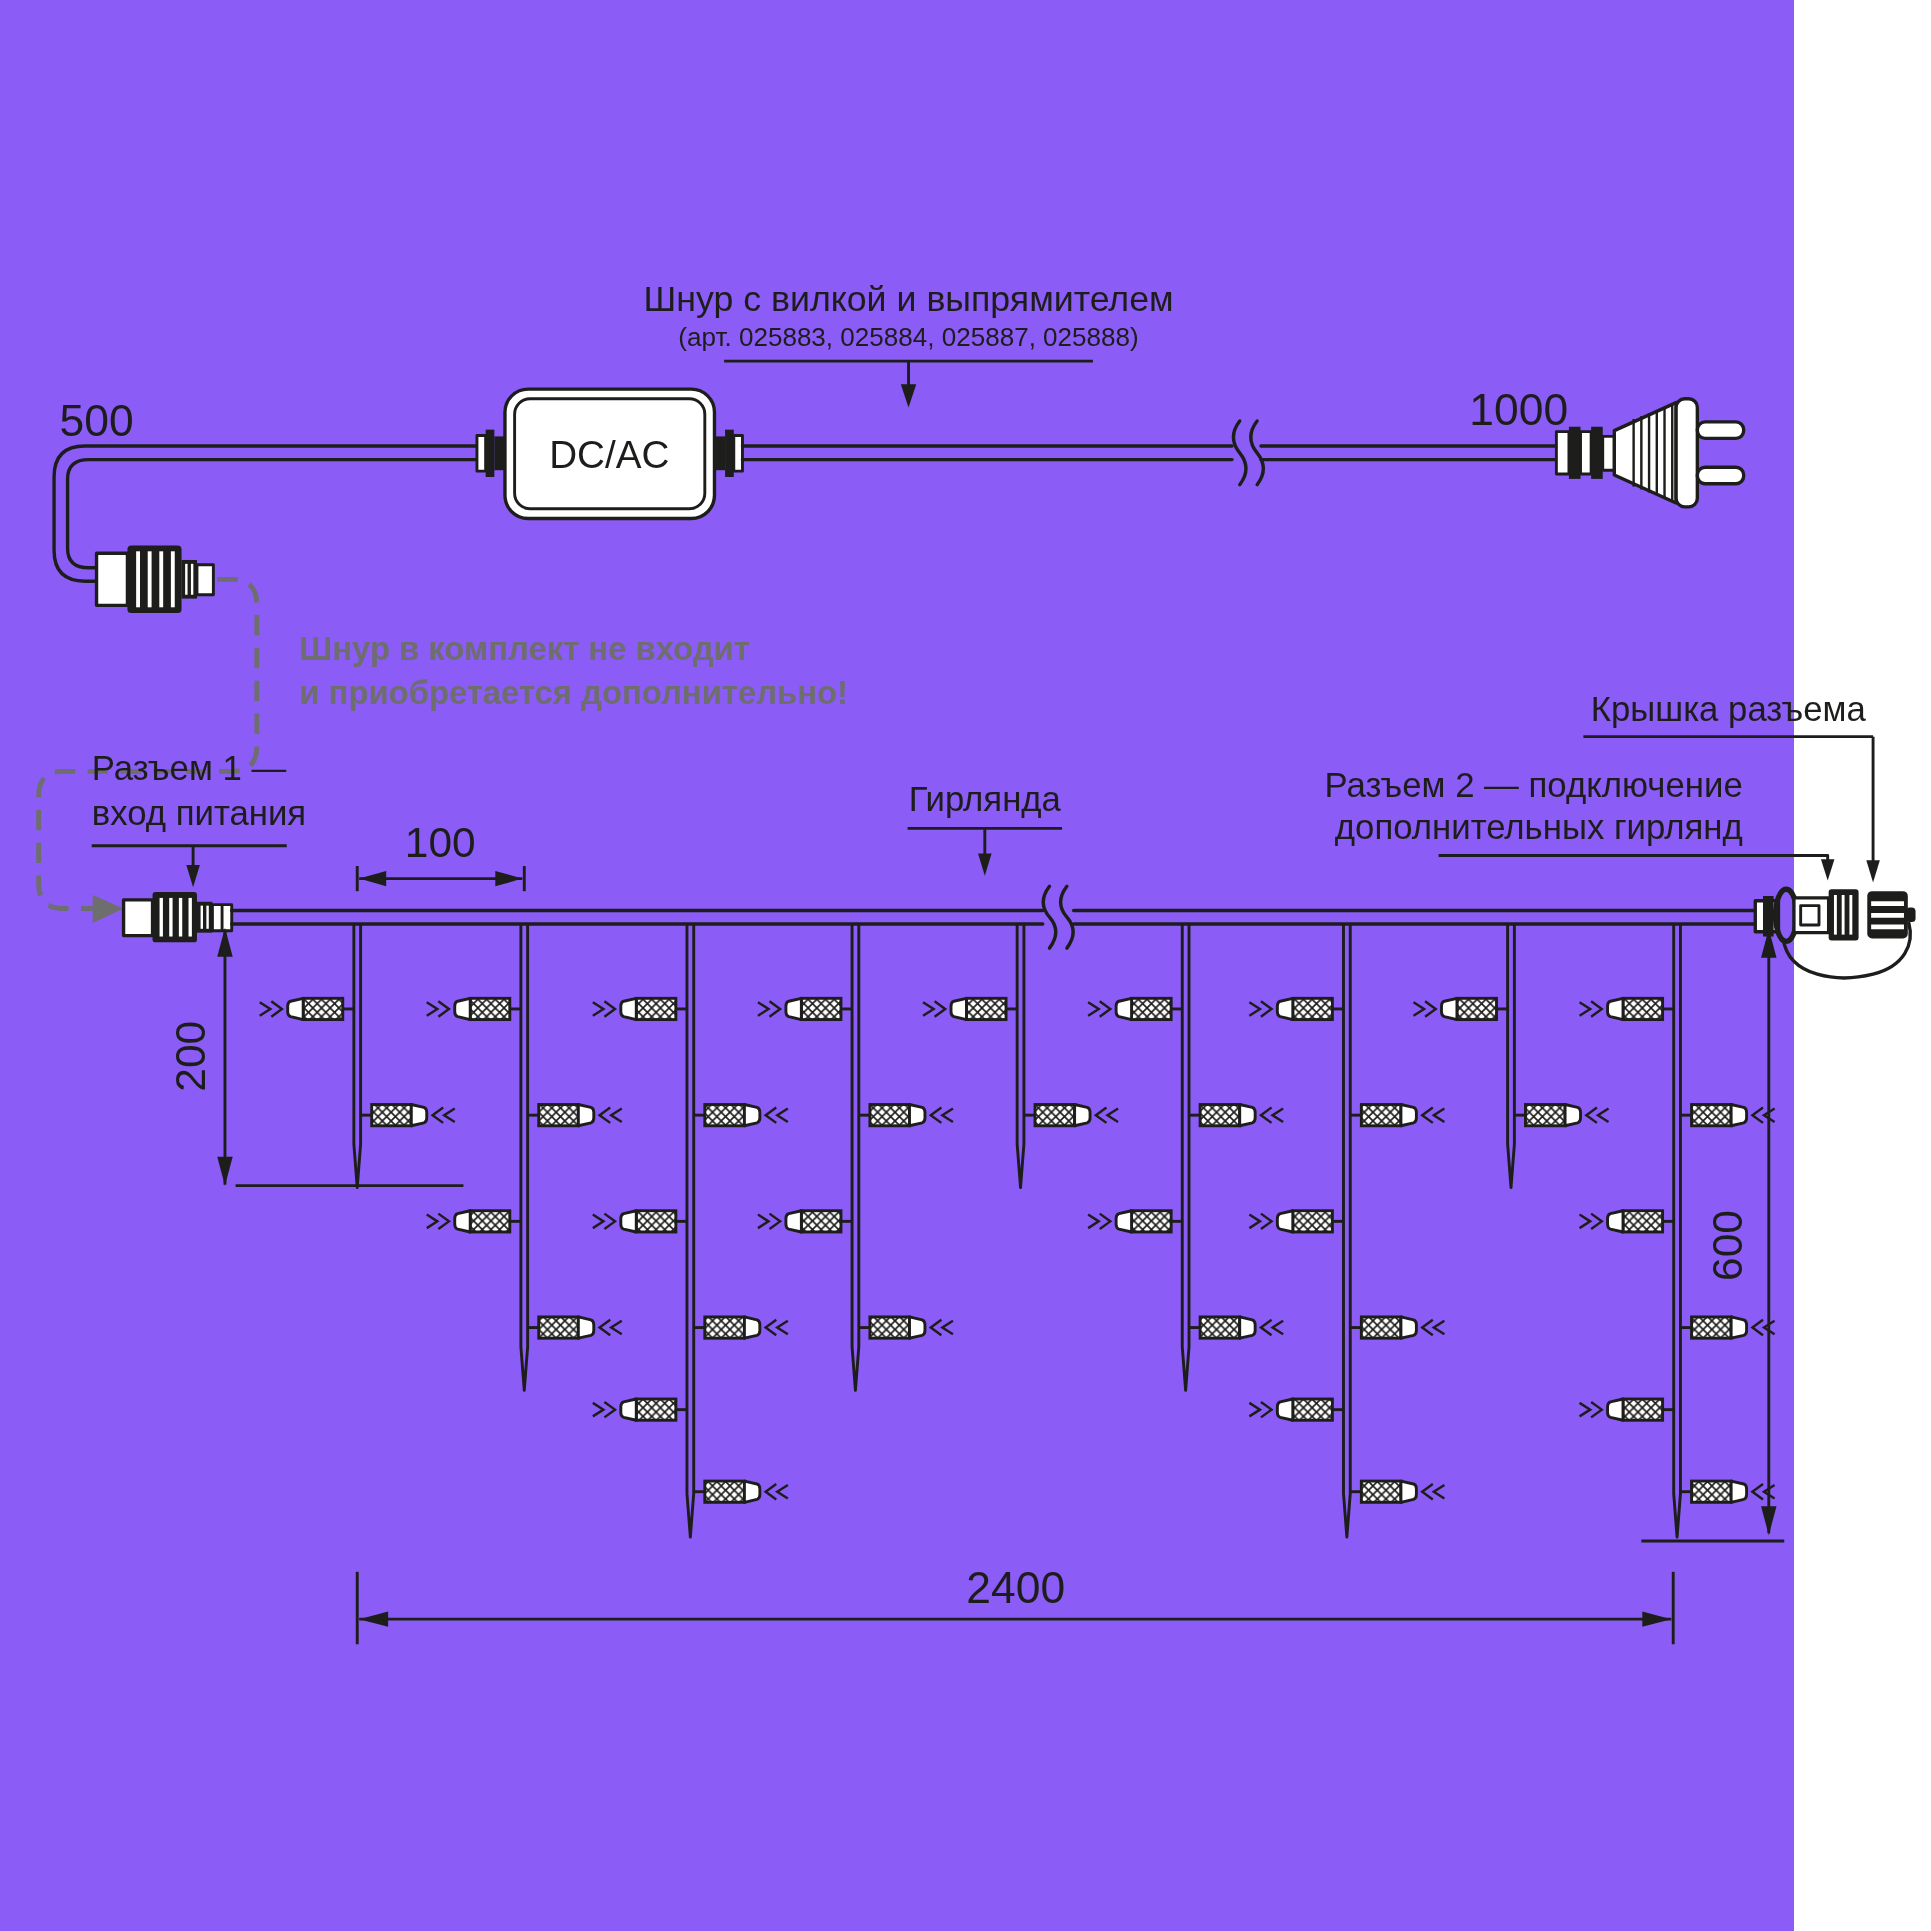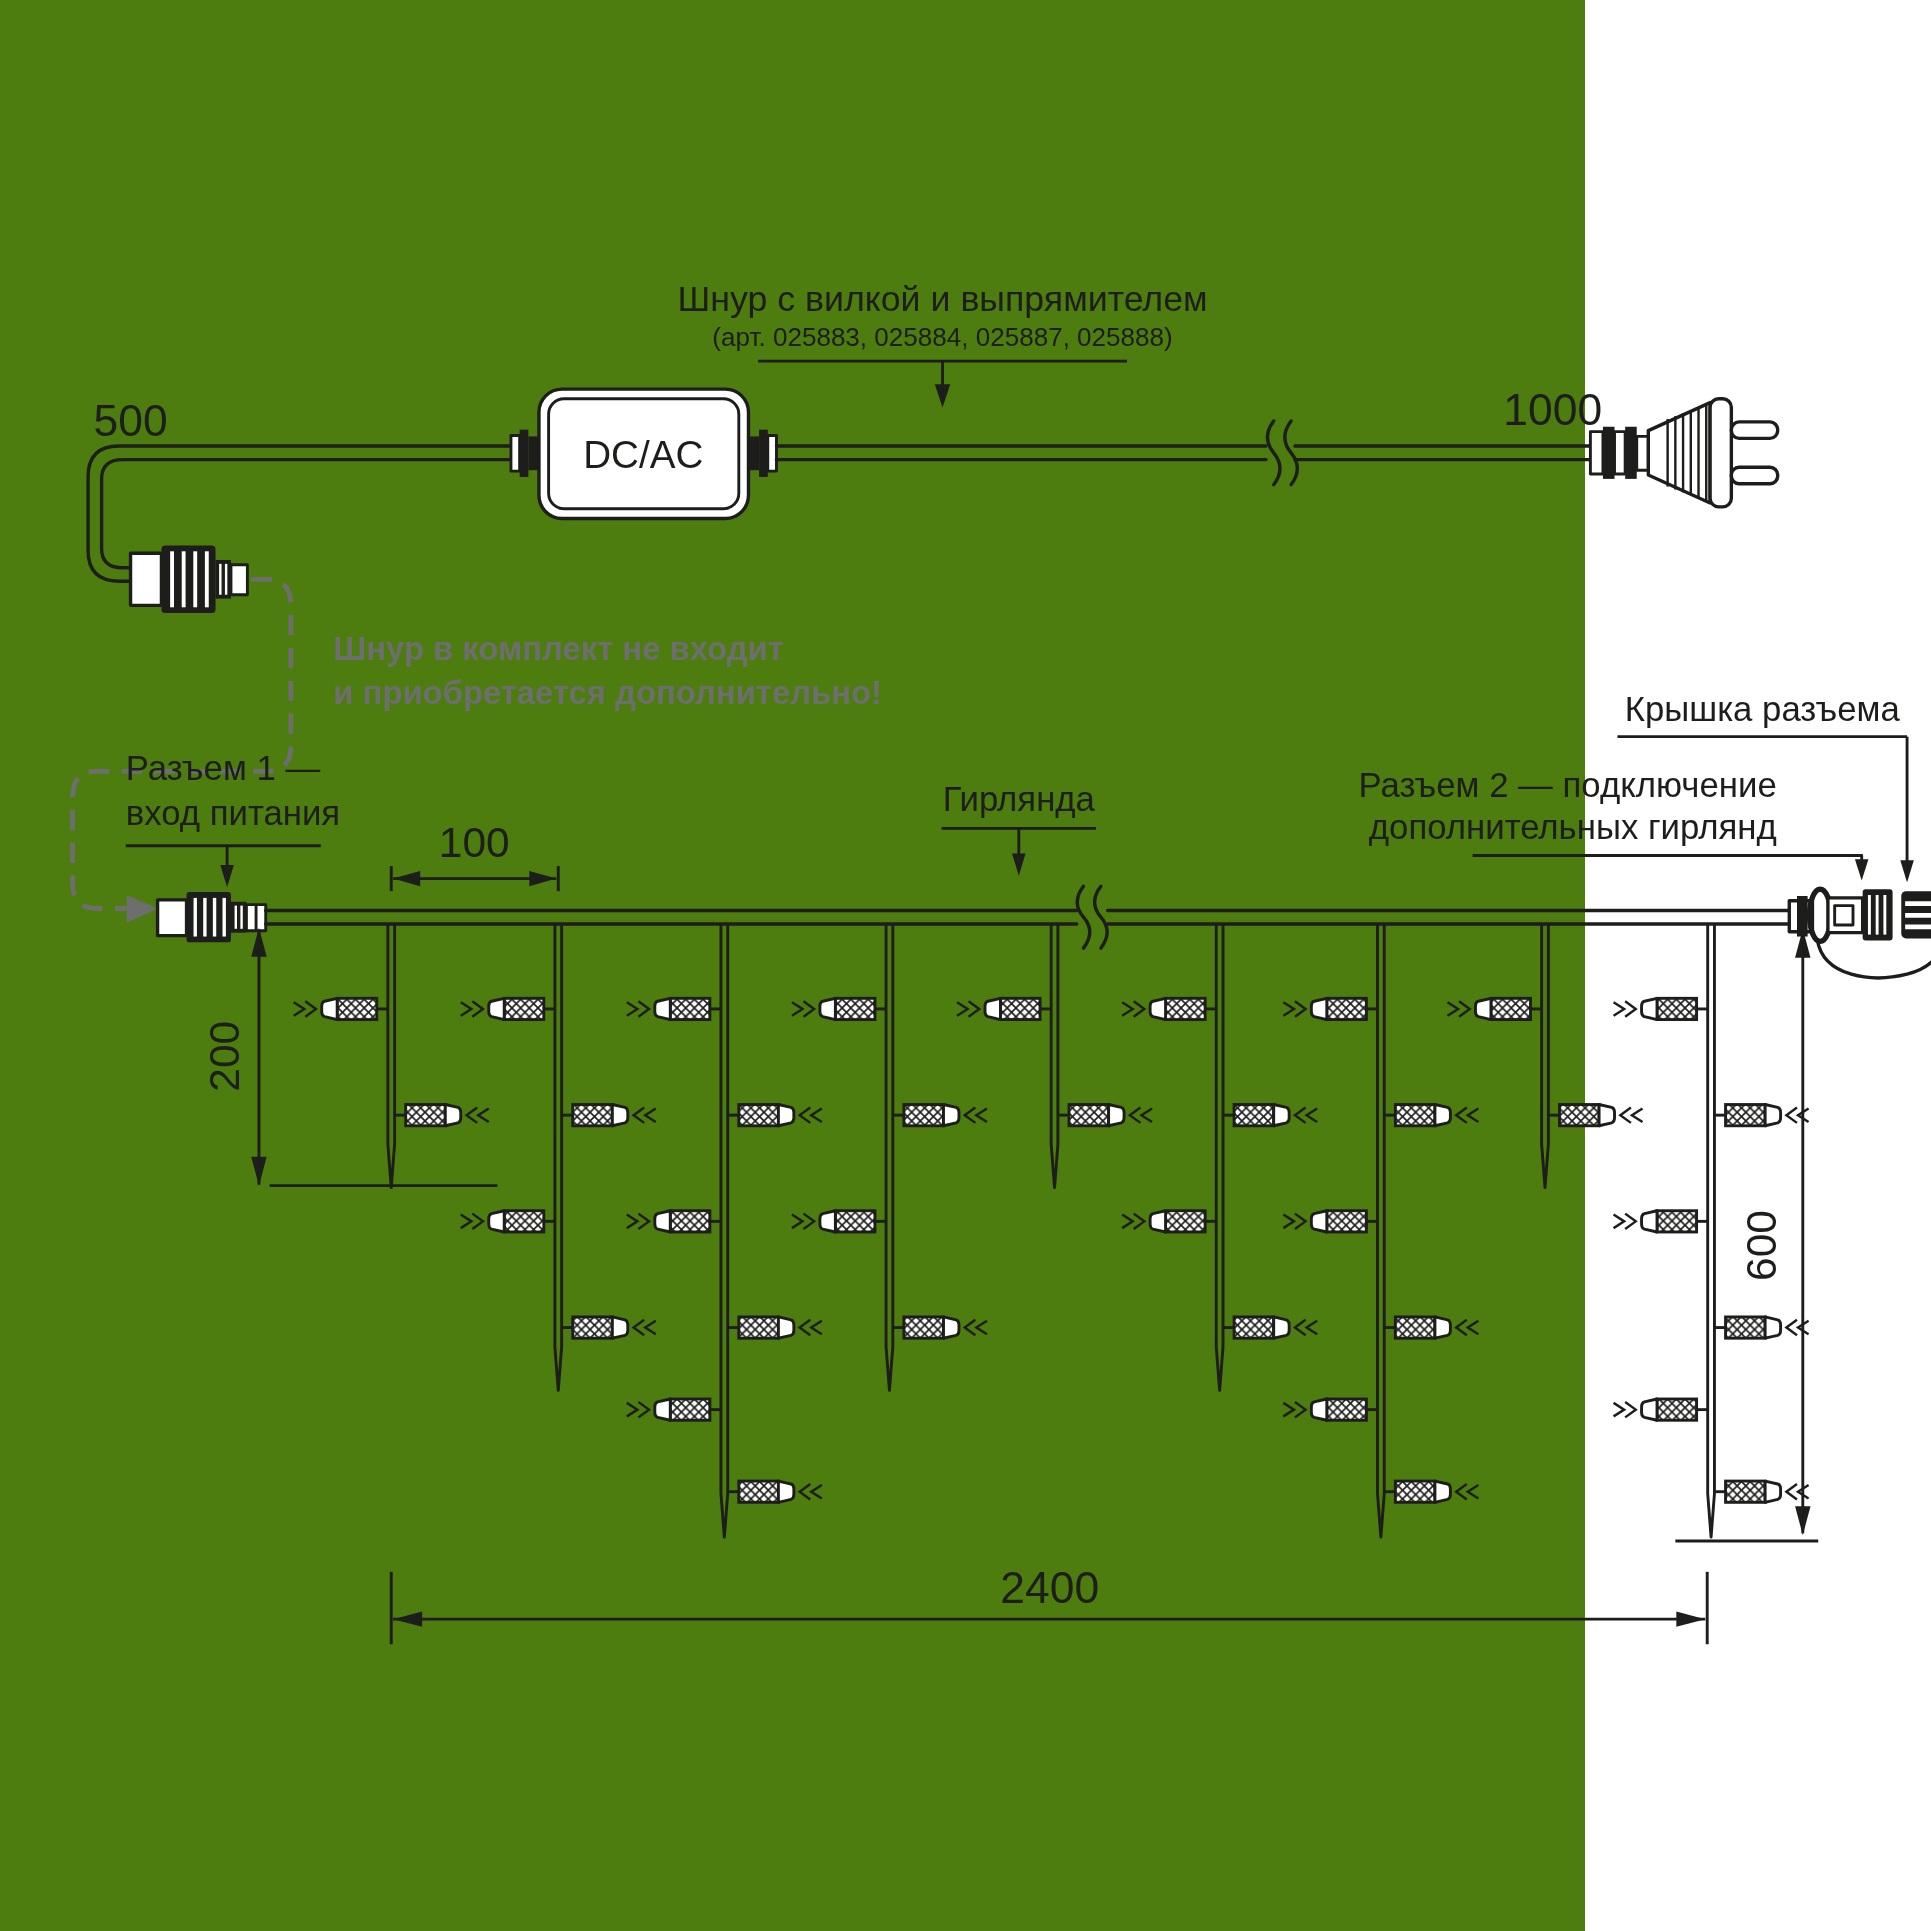--- a/index.html
+++ b/index.html
@@ -1,16 +1,16 @@
 <!DOCTYPE html>
 <html><head>
 <meta charset="utf-8">
 <style>
   html,body{margin:0;padding:0;background:#ffffff;}
-  .page{width:1551px;height:1931px;position:relative;background:#4d7c0f;padding-left:34px;}
+  .page{width:1794px;height:1931px;position:relative;background:#8b5cf6;}
   svg{display:block;font-family:"Liberation Sans", sans-serif;}
   .ln{stroke:#1d1d1b;stroke-width:3.5;fill:none;stroke-linejoin:round;stroke-linecap:round;}
   .lnthin{stroke:#1d1d1b;stroke-width:3;fill:none;stroke-linejoin:round;}
   .wire{stroke:#1d1d1b;stroke-width:3;fill:none;stroke-linejoin:round;}
   .fillink{fill:#1d1d1b;stroke:none;}
   .whitefill{fill:#ffffff;}
   .mark{stroke:#1d1d1b;stroke-width:2.5;fill:none;stroke-linejoin:miter;}
   .dashpath{stroke:#6e6e6e;stroke-width:5;fill:none;stroke-dasharray:21 13;}
   .grayfill{fill:#6e6e6e;stroke:none;}
   text{fill:#1d1d1b;}

